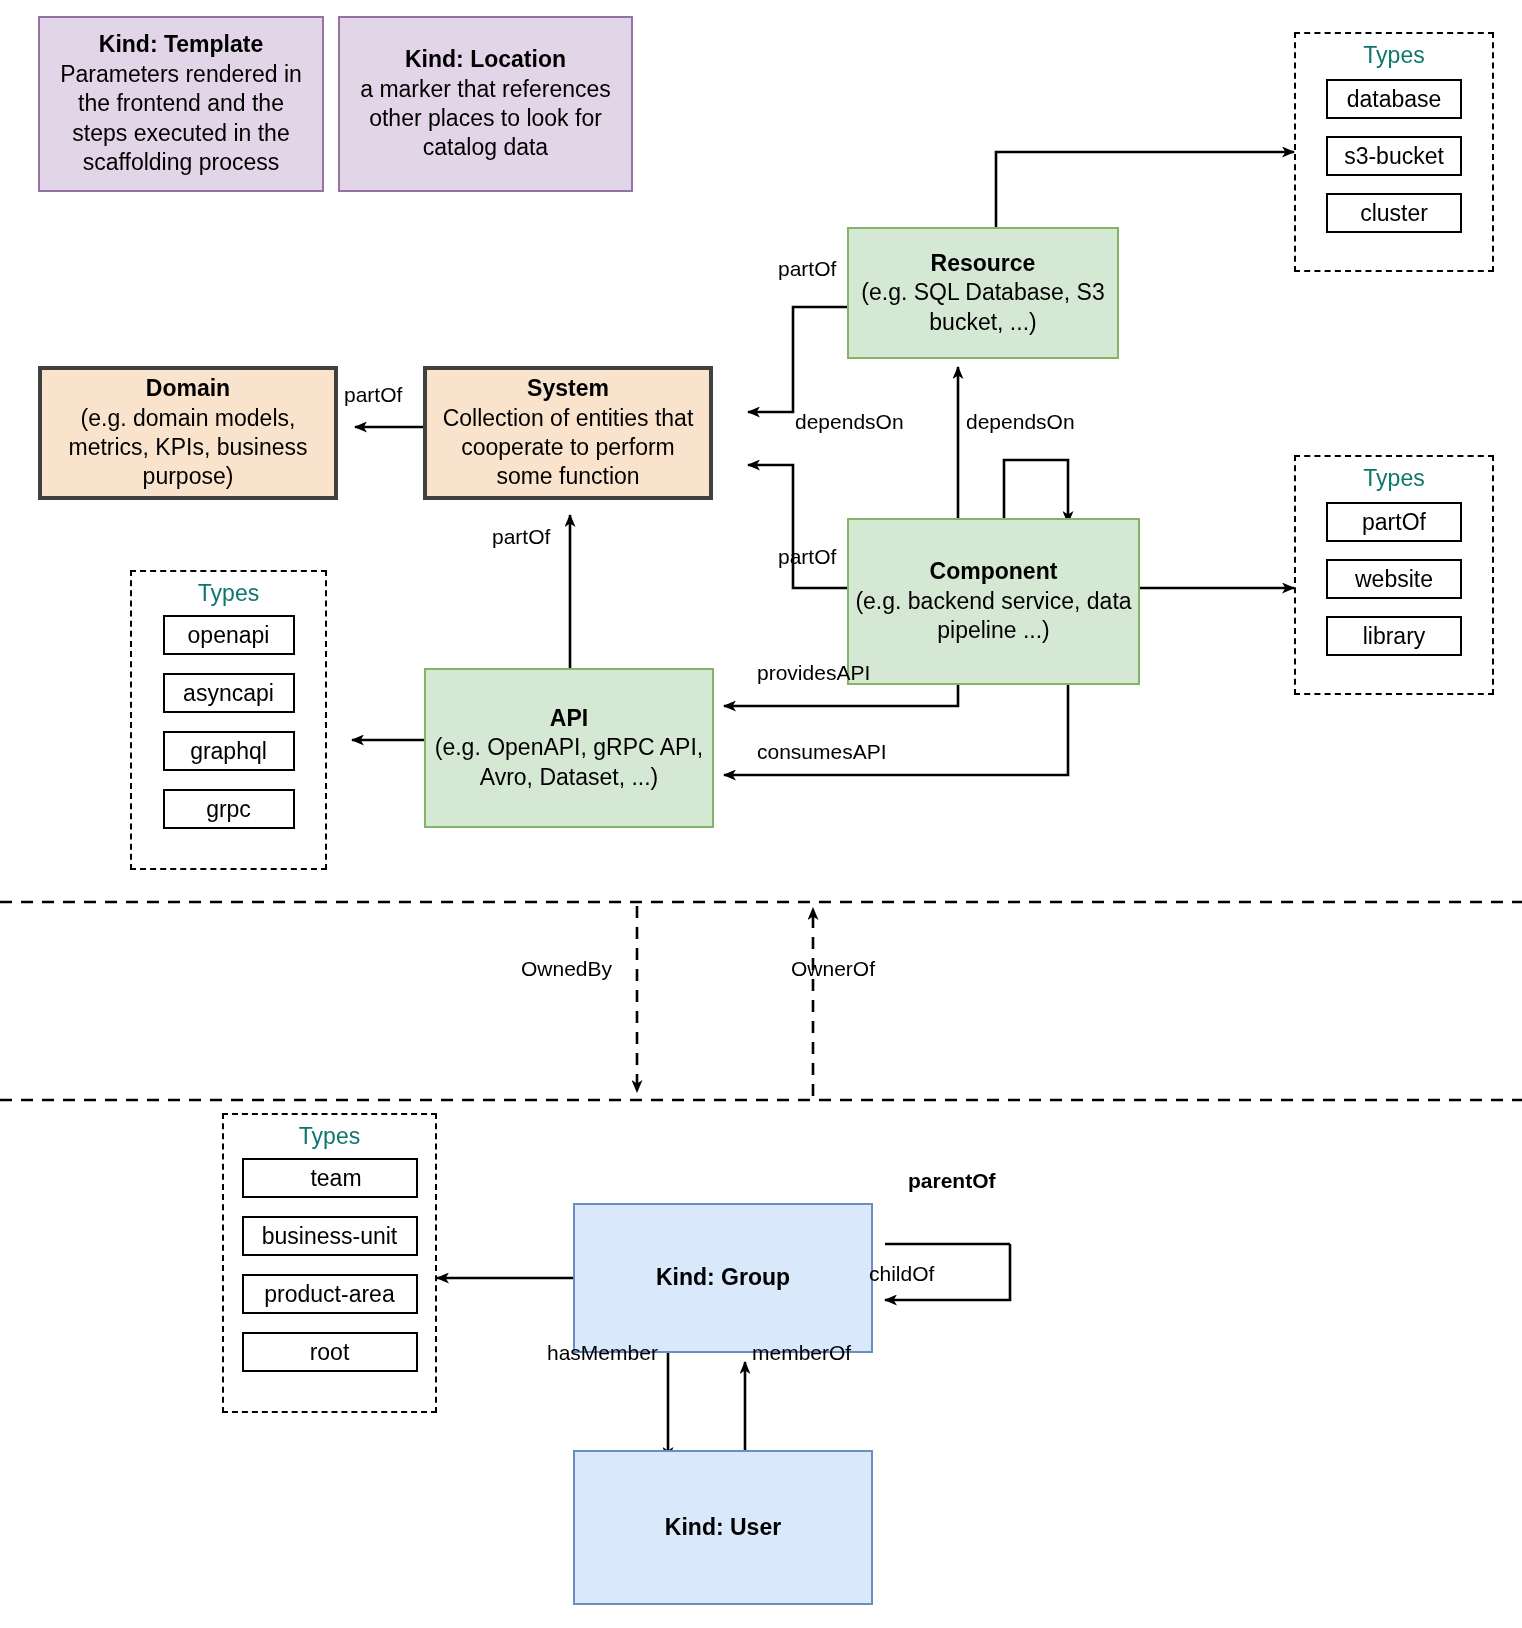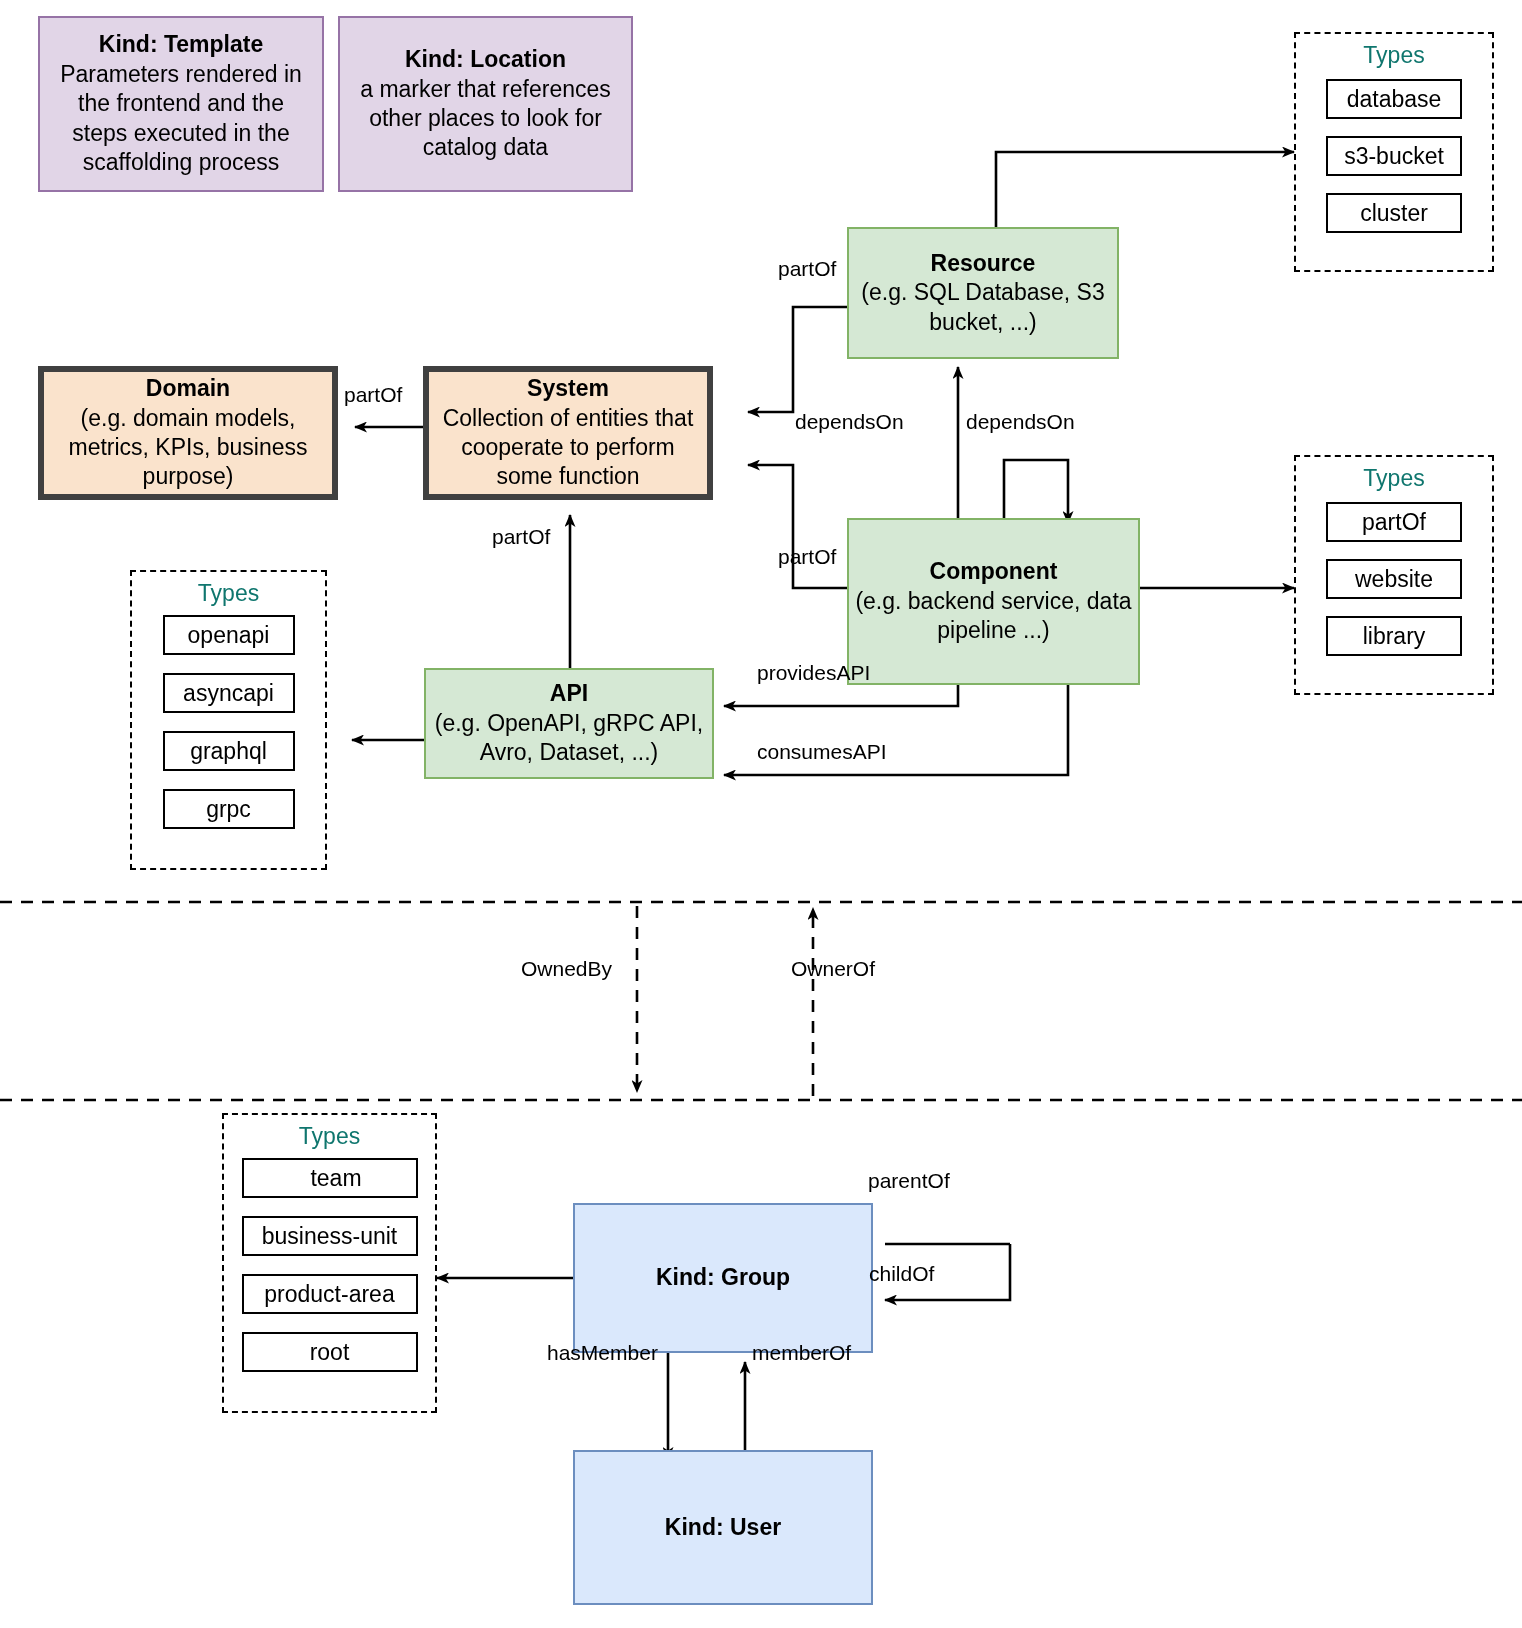--- a/index.html
+++ b/index.html
@@ -2,21 +2,21 @@
 <html><head>
 <meta charset="utf-8">
 <style>
   html,body{margin:0;padding:0;background:#ffffff;}
   body{font-family:"Liberation Sans","DejaVu Sans",sans-serif;}
   #canvas{position:relative;width:1522px;height:1628px;background:#fff;overflow:hidden;}
   .node{position:absolute;box-sizing:border-box;display:flex;flex-direction:column;
         align-items:center;justify-content:center;text-align:center;line-height:1.28;}
   .node .t{font-weight:bold;}
   .purple{background:#e1d5e7;border:2px solid #9673a6;}
-  .orange{background:#fae3cc;border:6px solid #404040;}
+  .orange{background:#fae3cc;border:4px solid #404040;}
   .green {background:#d5e8d4;border:2px solid #82b366;}
   .blue  {background:#dae8fc;border:2px solid #6c8ebf;}
   .typesgroup{position:absolute;box-sizing:border-box;border:2px dashed #000;
         background:transparent;display:flex;flex-direction:column;align-items:center;}
   .typesgroup .gl{margin-top:8px;font-size:23px;color:#0f766e;}
   .typechip{box-sizing:border-box;border:2px solid #000;background:#fff;
         display:flex;align-items:center;justify-content:center;font-size:23px;color:#000;}
   .edgelabel{position:absolute;font-size:21px;color:#000;white-space:nowrap;}
   svg.wires{position:absolute;left:0;top:0;width:1522px;height:1628px;overflow:visible;}
 </style>
@@ -97,21 +97,21 @@
   <div class="node green" style="left:847px;top:227px;width:272px;height:132px;font-size:23px;padding:0 6px;">
     <div class="t">Resource</div>
     <div>(e.g. SQL Database, S3 bucket, ...)</div>
   </div>
 
   <div class="node green" style="left:847px;top:518px;width:293px;height:167px;font-size:23px;padding:0 6px;">
     <div class="t">Component</div>
     <div>(e.g. backend service, data pipeline ...)</div>
   </div>
 
-  <div class="node green" style="left:424px;top:668px;width:290px;height:111px;font-size:23px;padding:0 6px;">
+  <div class="node green" style="left:424px;top:668px;width:290px;height:160px;font-size:23px;padding:0 6px;">
     <div class="t">API</div>
     <div>(e.g. OpenAPI, gRPC API, Avro, Dataset, ...)</div>
   </div>
 
   <div class="node blue" style="left:573px;top:1203px;width:300px;height:150px;font-size:23px;">
     <div class="t">Kind: Group</div>
   </div>
 
   <div class="node blue" style="left:573px;top:1450px;width:300px;height:155px;font-size:23px;">
     <div class="t">Kind: User</div>
@@ -150,18 +150,18 @@
   <div class="edgelabel" style="left:778px;top:257px;">partOf</div>
   <div class="edgelabel" style="left:778px;top:545px;">partOf</div>
   <div class="edgelabel" style="left:344px;top:383px;">partOf</div>
   <div class="edgelabel" style="left:492px;top:525px;">partOf</div>
   <div class="edgelabel" style="left:795px;top:410px;">dependsOn</div>
   <div class="edgelabel" style="left:966px;top:410px;">dependsOn</div>
   <div class="edgelabel" style="left:757px;top:661px;">providesAPI</div>
   <div class="edgelabel" style="left:757px;top:740px;">consumesAPI</div>
   <div class="edgelabel" style="left:521px;top:957px;">OwnedBy</div>
   <div class="edgelabel" style="left:791px;top:957px;">OwnerOf</div>
-  <div class="edgelabel" style="left:868px;top:1169px;">parentOf</div>
+  <div class="edgelabel" style="left:908px;top:1169px;font-weight:bold;">parentOf</div>
   <div class="edgelabel" style="left:869px;top:1262px;">childOf</div>
   <div class="edgelabel" style="left:547px;top:1341px;">hasMember</div>
   <div class="edgelabel" style="left:752px;top:1341px;">memberOf</div>
 
 </div>
 
 </body></html>

